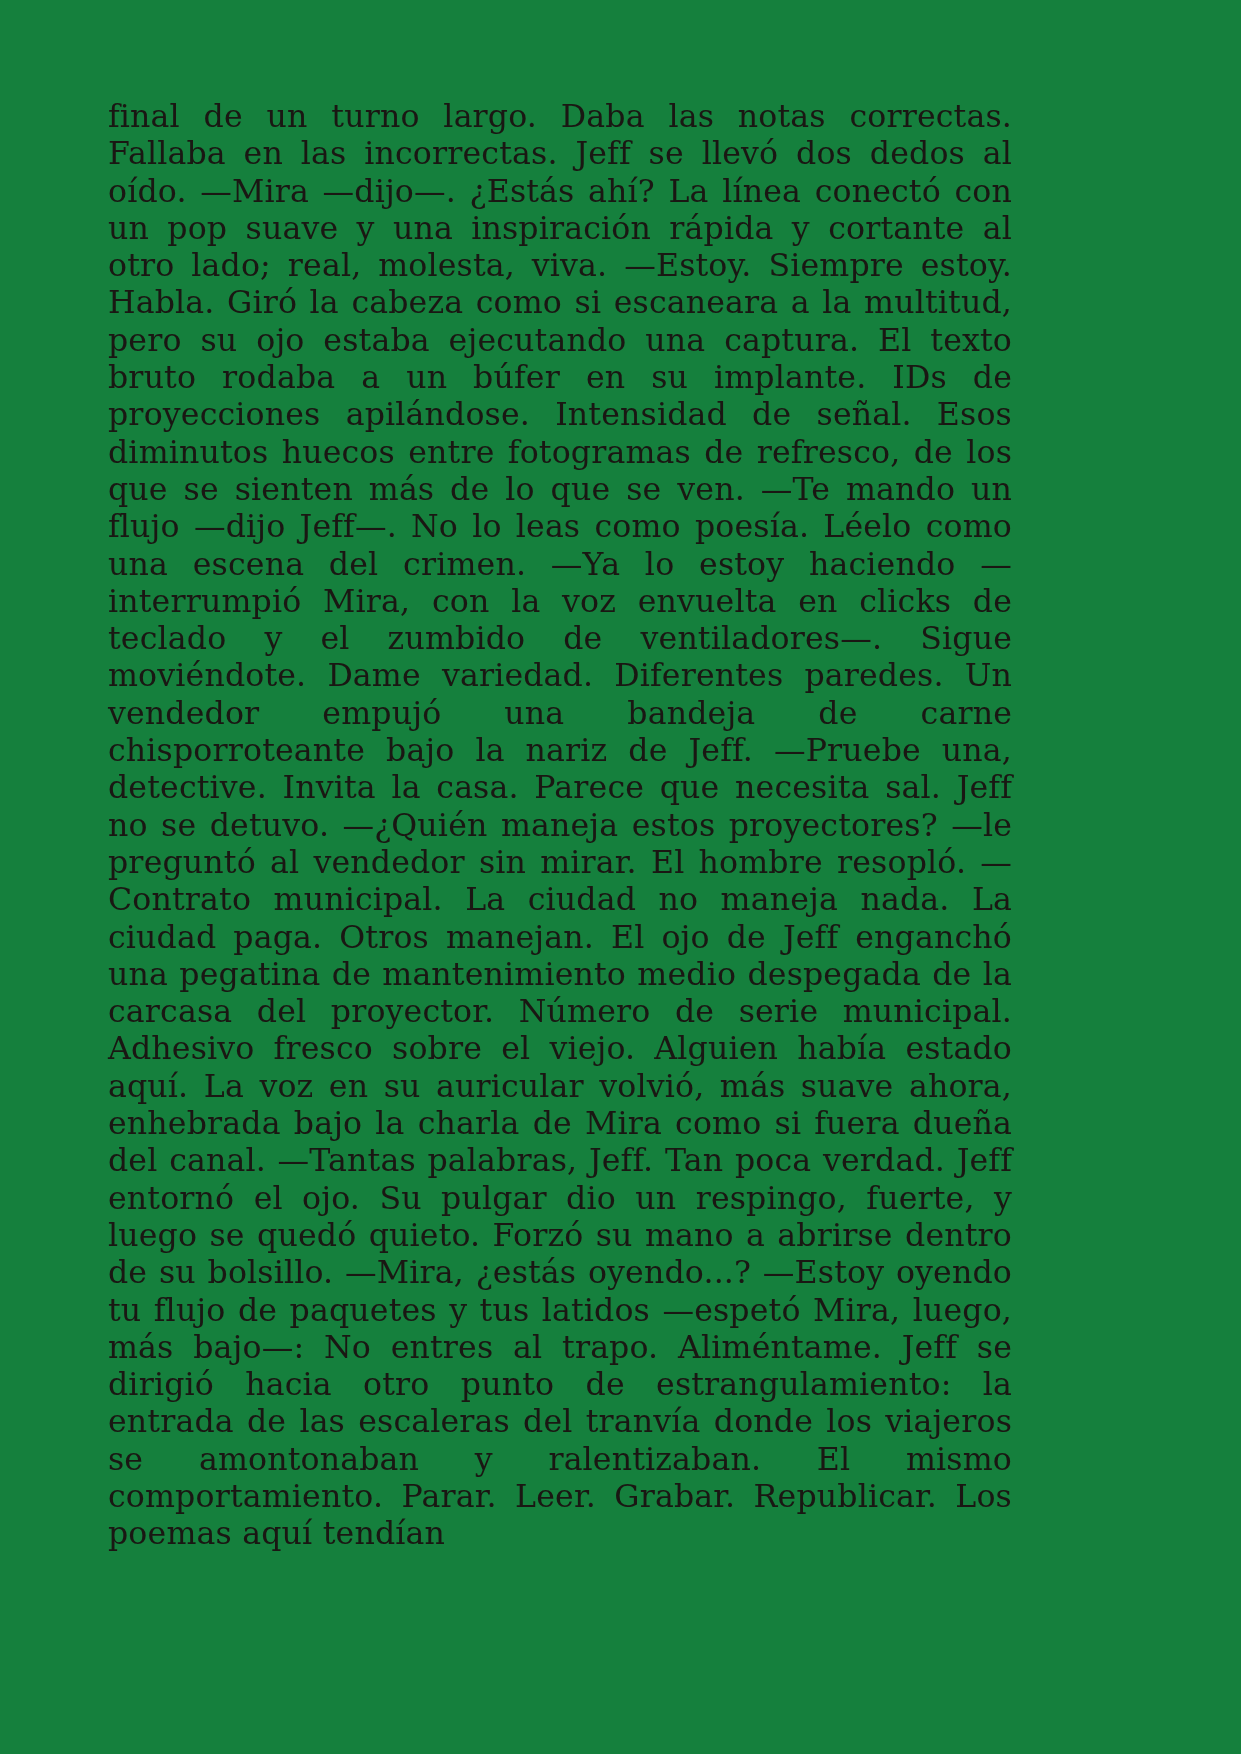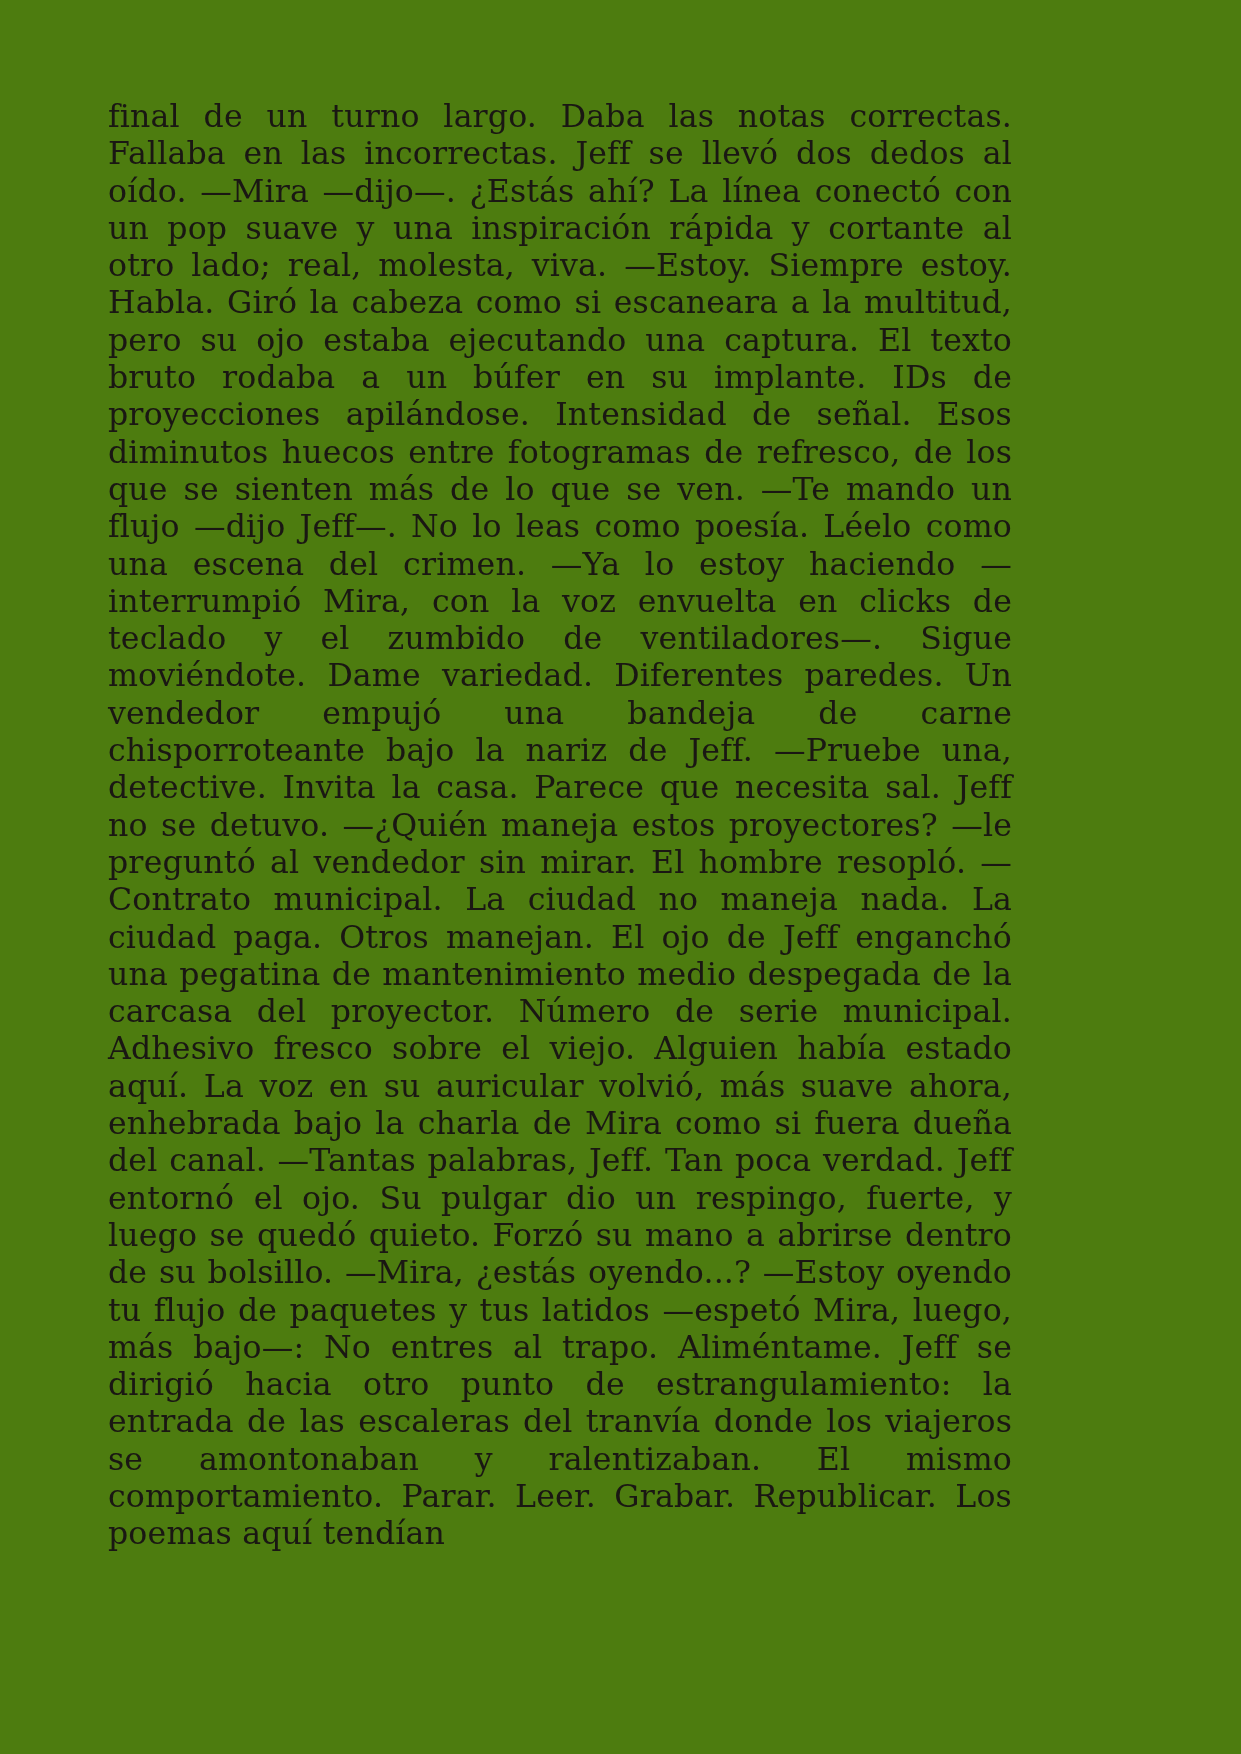--- a/index.html
+++ b/index.html
@@ -10,21 +10,21 @@
     width: 1241px;
     height: 1754px;
     background: #e5d2a8;
     font-family: "DejaVu Serif", "Liberation Serif", serif;
     overflow: hidden;
   }
   #page {
     position: relative;
     width: 1241px;
     height: 1754px;
-    background: #4d7c0f;
+    background: #15803d;
     box-sizing: border-box;
   }
   #text-column {
     position: absolute;
     left: 108px;
     top: 98px;
     width: 904px;
     color: #1a1713;
     font-size: 31.6px;
     line-height: 37.3px;

